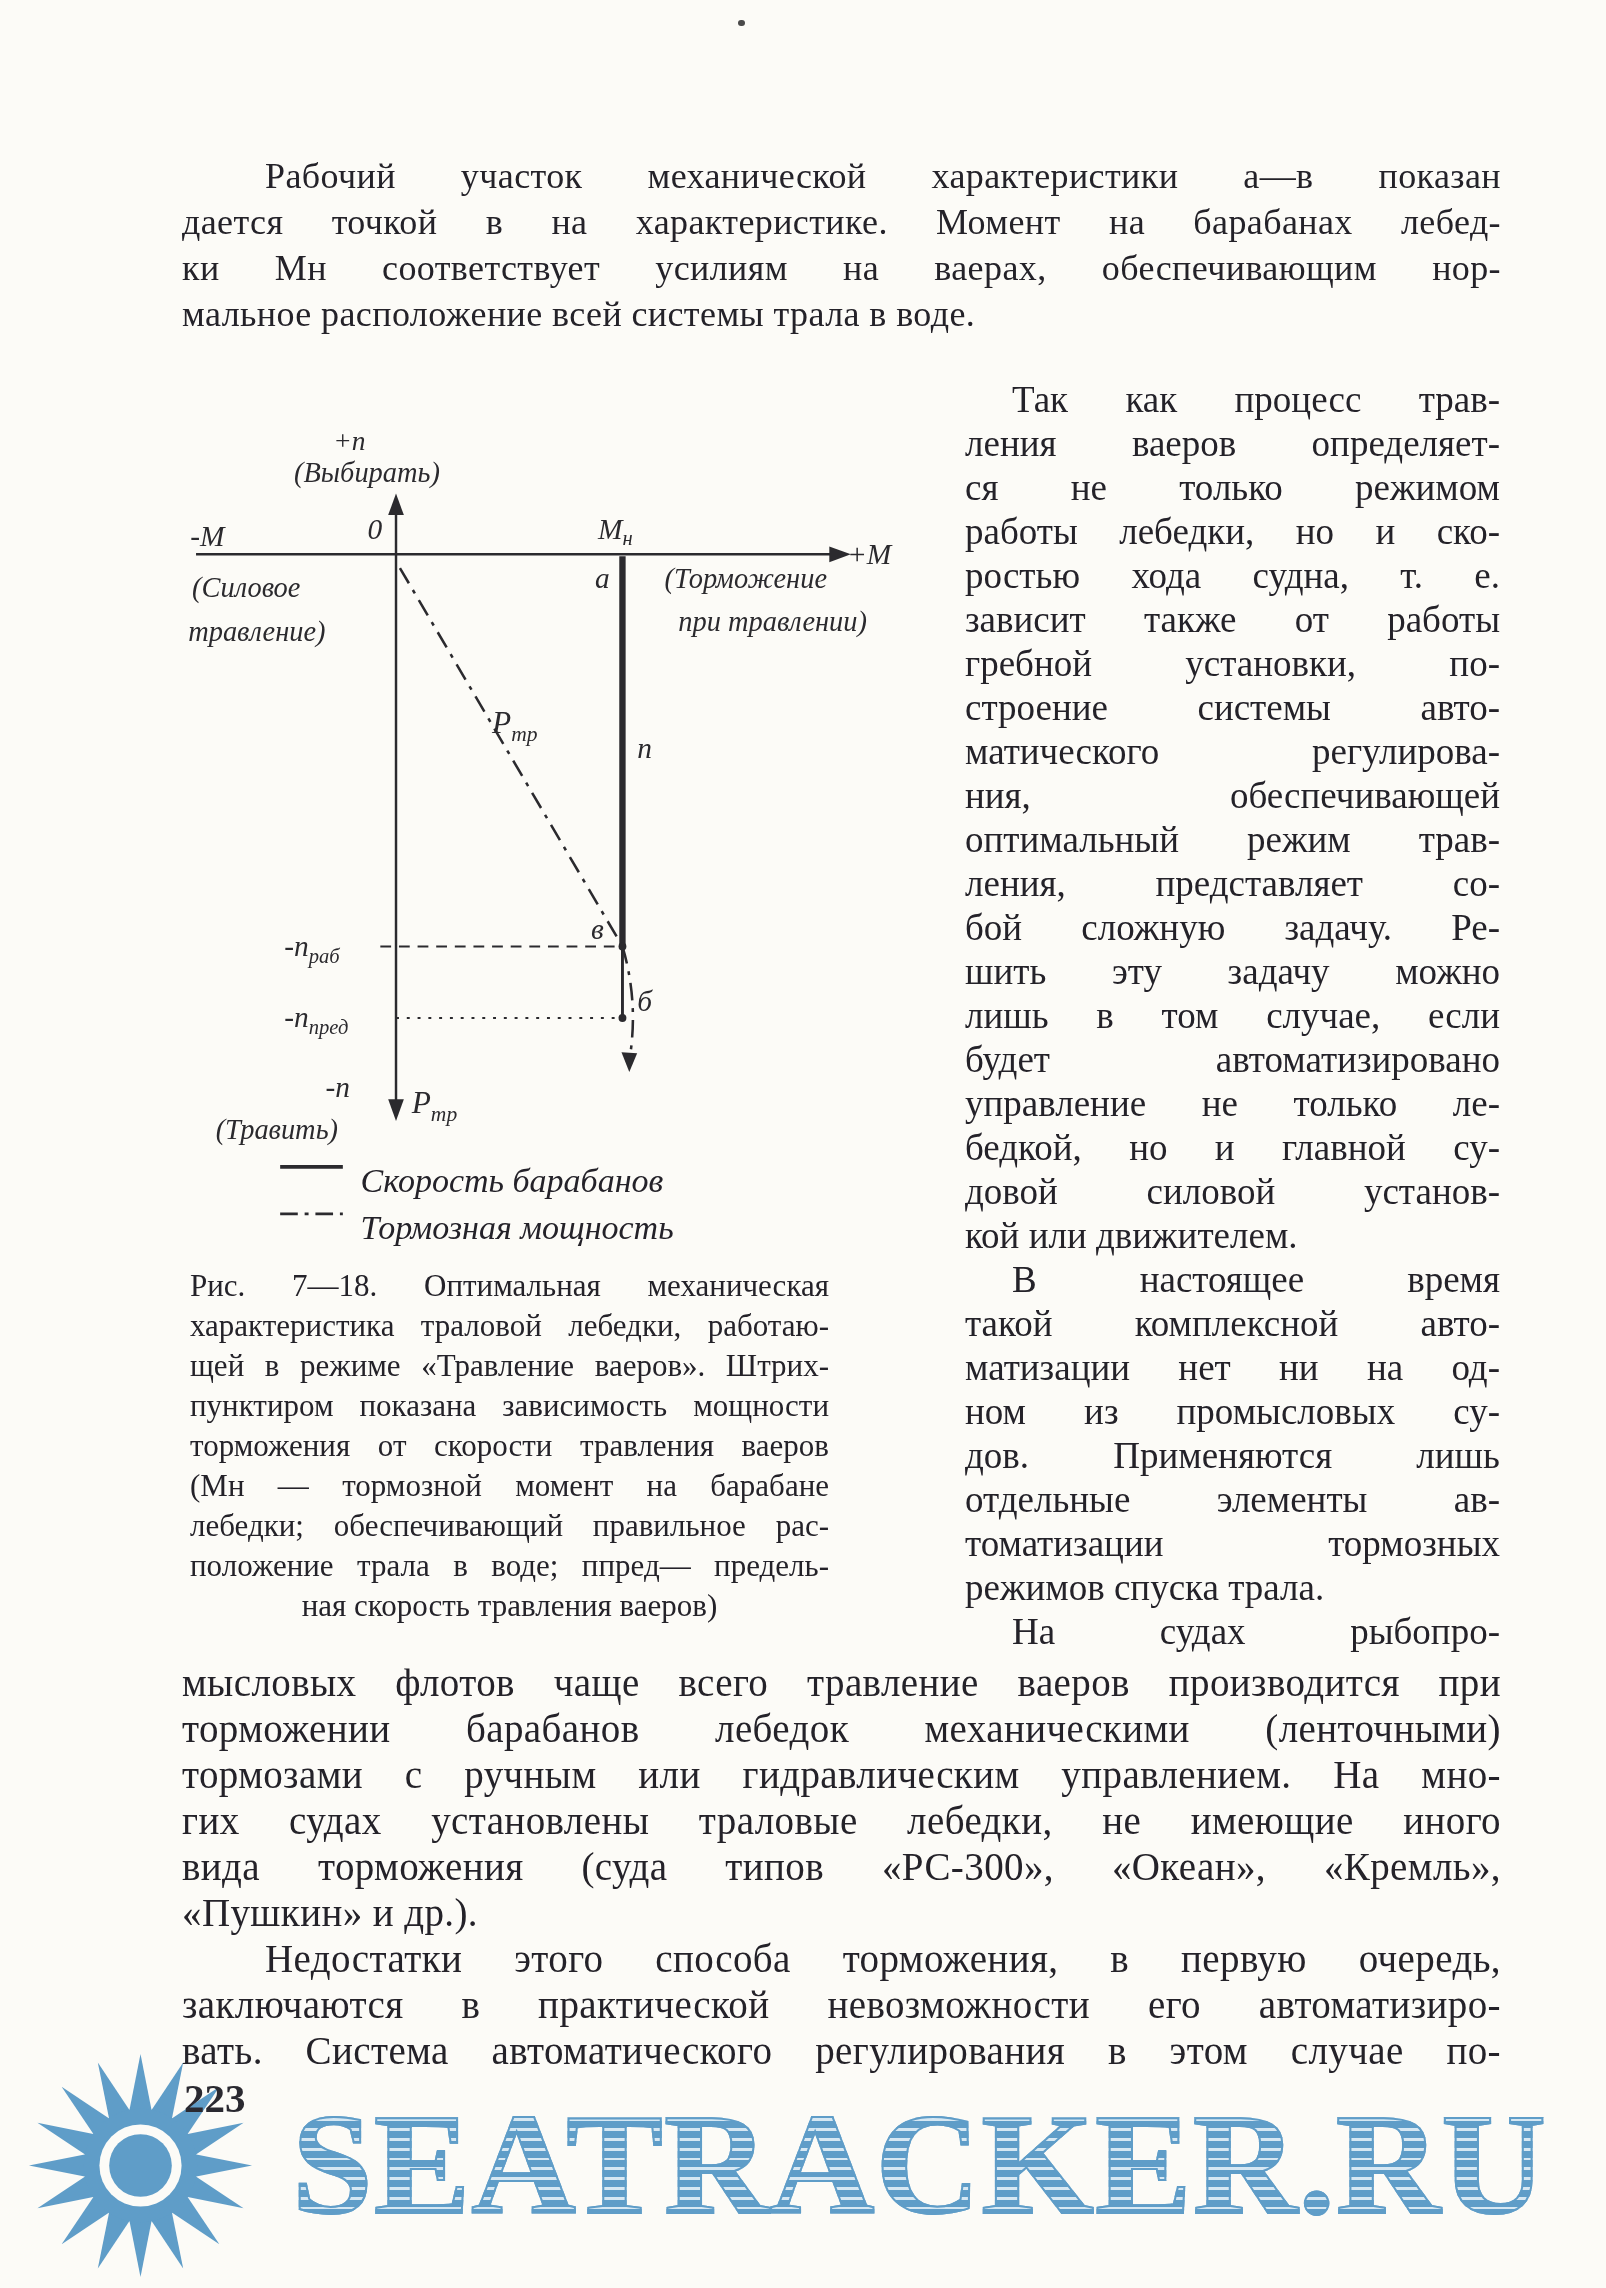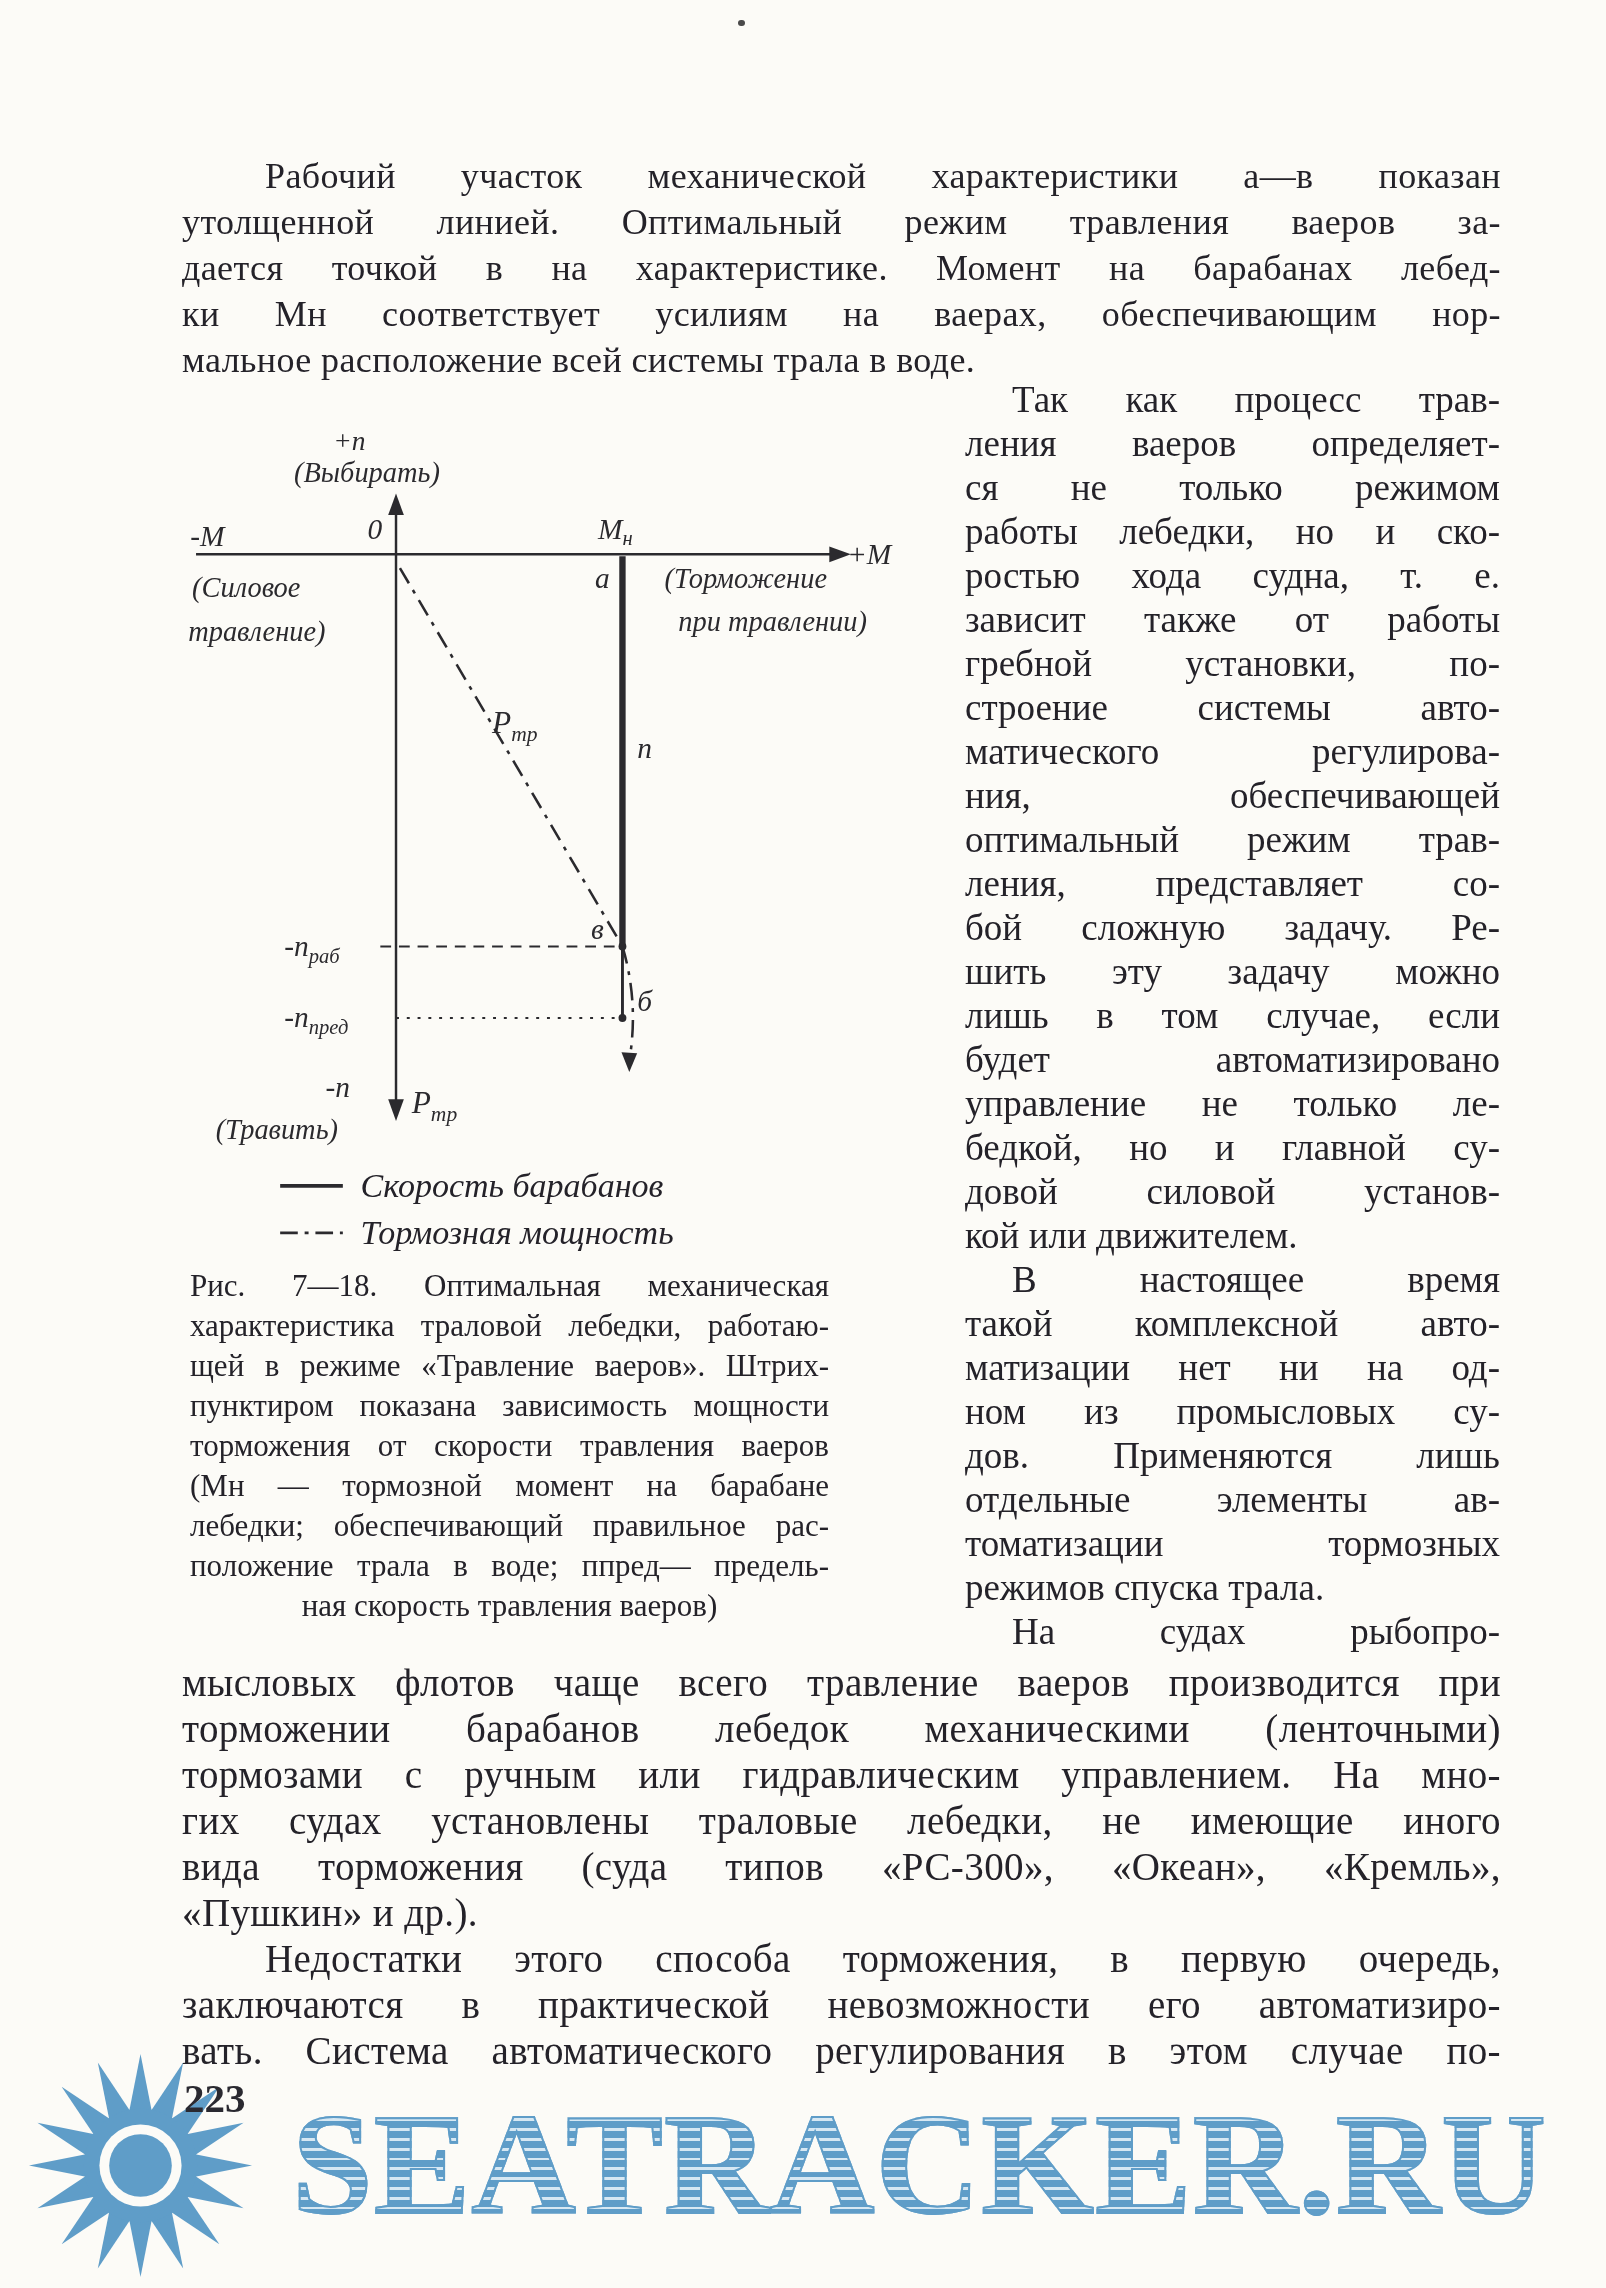--- a/index.html
+++ b/index.html
@@ -28,21 +28,21 @@
   .figure-svg text { font-family:"Liberation Serif", serif; font-style:italic; fill:#2b2a2e; }
   .ax { stroke:#2b2a2e; stroke-width:2.5; fill:none; }
   .thick { stroke:#2b2a2e; stroke-width:6.5; }
   .mid { stroke:#2b2a2e; stroke-width:3; }
   .dashdot { stroke:#2b2a2e; stroke-width:2.6; fill:none; stroke-dasharray:18 8 4 8; }
   .dashed { stroke:#2b2a2e; stroke-width:2; stroke-dasharray:11 8; }
   .dotted { stroke:#2b2a2e; stroke-width:2.2; stroke-dasharray:3 8; }
   .arrow { fill:#2b2a2e; stroke:none; }
 
   .legend { position:absolute; left:280px; top:1162px; font-size:34px; font-style:italic; }
-  .legend-row { display:flex; align-items:center; height:47px; }
+  .legend-row { display:flex; align-items:flex-start; height:47px; }
   .legend-sym { width:63px; margin-right:17.6px; flex:0 0 auto; }
 
   .caption { position:absolute; left:190px; top:1266px; width:639px;
     font-size:31px; line-height:40px; }
 
   .page-number { position:absolute; left:184px; top:2074px; font-size:41px;
     font-weight:bold; z-index:3; color:#2a2930; }
 
   .watermark-text { position:absolute; left:292px; top:2082px; z-index:2;
     font-family:"Liberation Serif", serif; font-weight:bold;
@@ -60,21 +60,20 @@
 </style>
 </head>
 <body>
 
 <div class="page">
 
   <div class="speck"></div>
 
   <div class="block-top">
     <div class="tline indent">Рабочий участок механической характеристики а—в показан</div>
-    <div class="tline">утолщенной линией. Оптимальный режим травления ваеров за-</div>
     <div class="tline">дается точкой в на характеристике. Момент на барабанах лебед-</div>
     <div class="tline">ки Мн соответствует усилиям на ваерах, обеспечивающим нор-</div>
     <div class="tline last">мальное расположение всей системы трала в воде.</div>
   </div>
 
   <svg class="figure-svg" width="765" height="745" viewBox="0 0 780 760">
 
     <line class="ax" x1="212" y1="88" x2="212" y2="700"></line>
     <path class="arrow" d="M212,74 L204,96 L220,96 Z"></path>
     <path class="arrow" d="M212,714 L204,692 L220,692 Z"></path>

